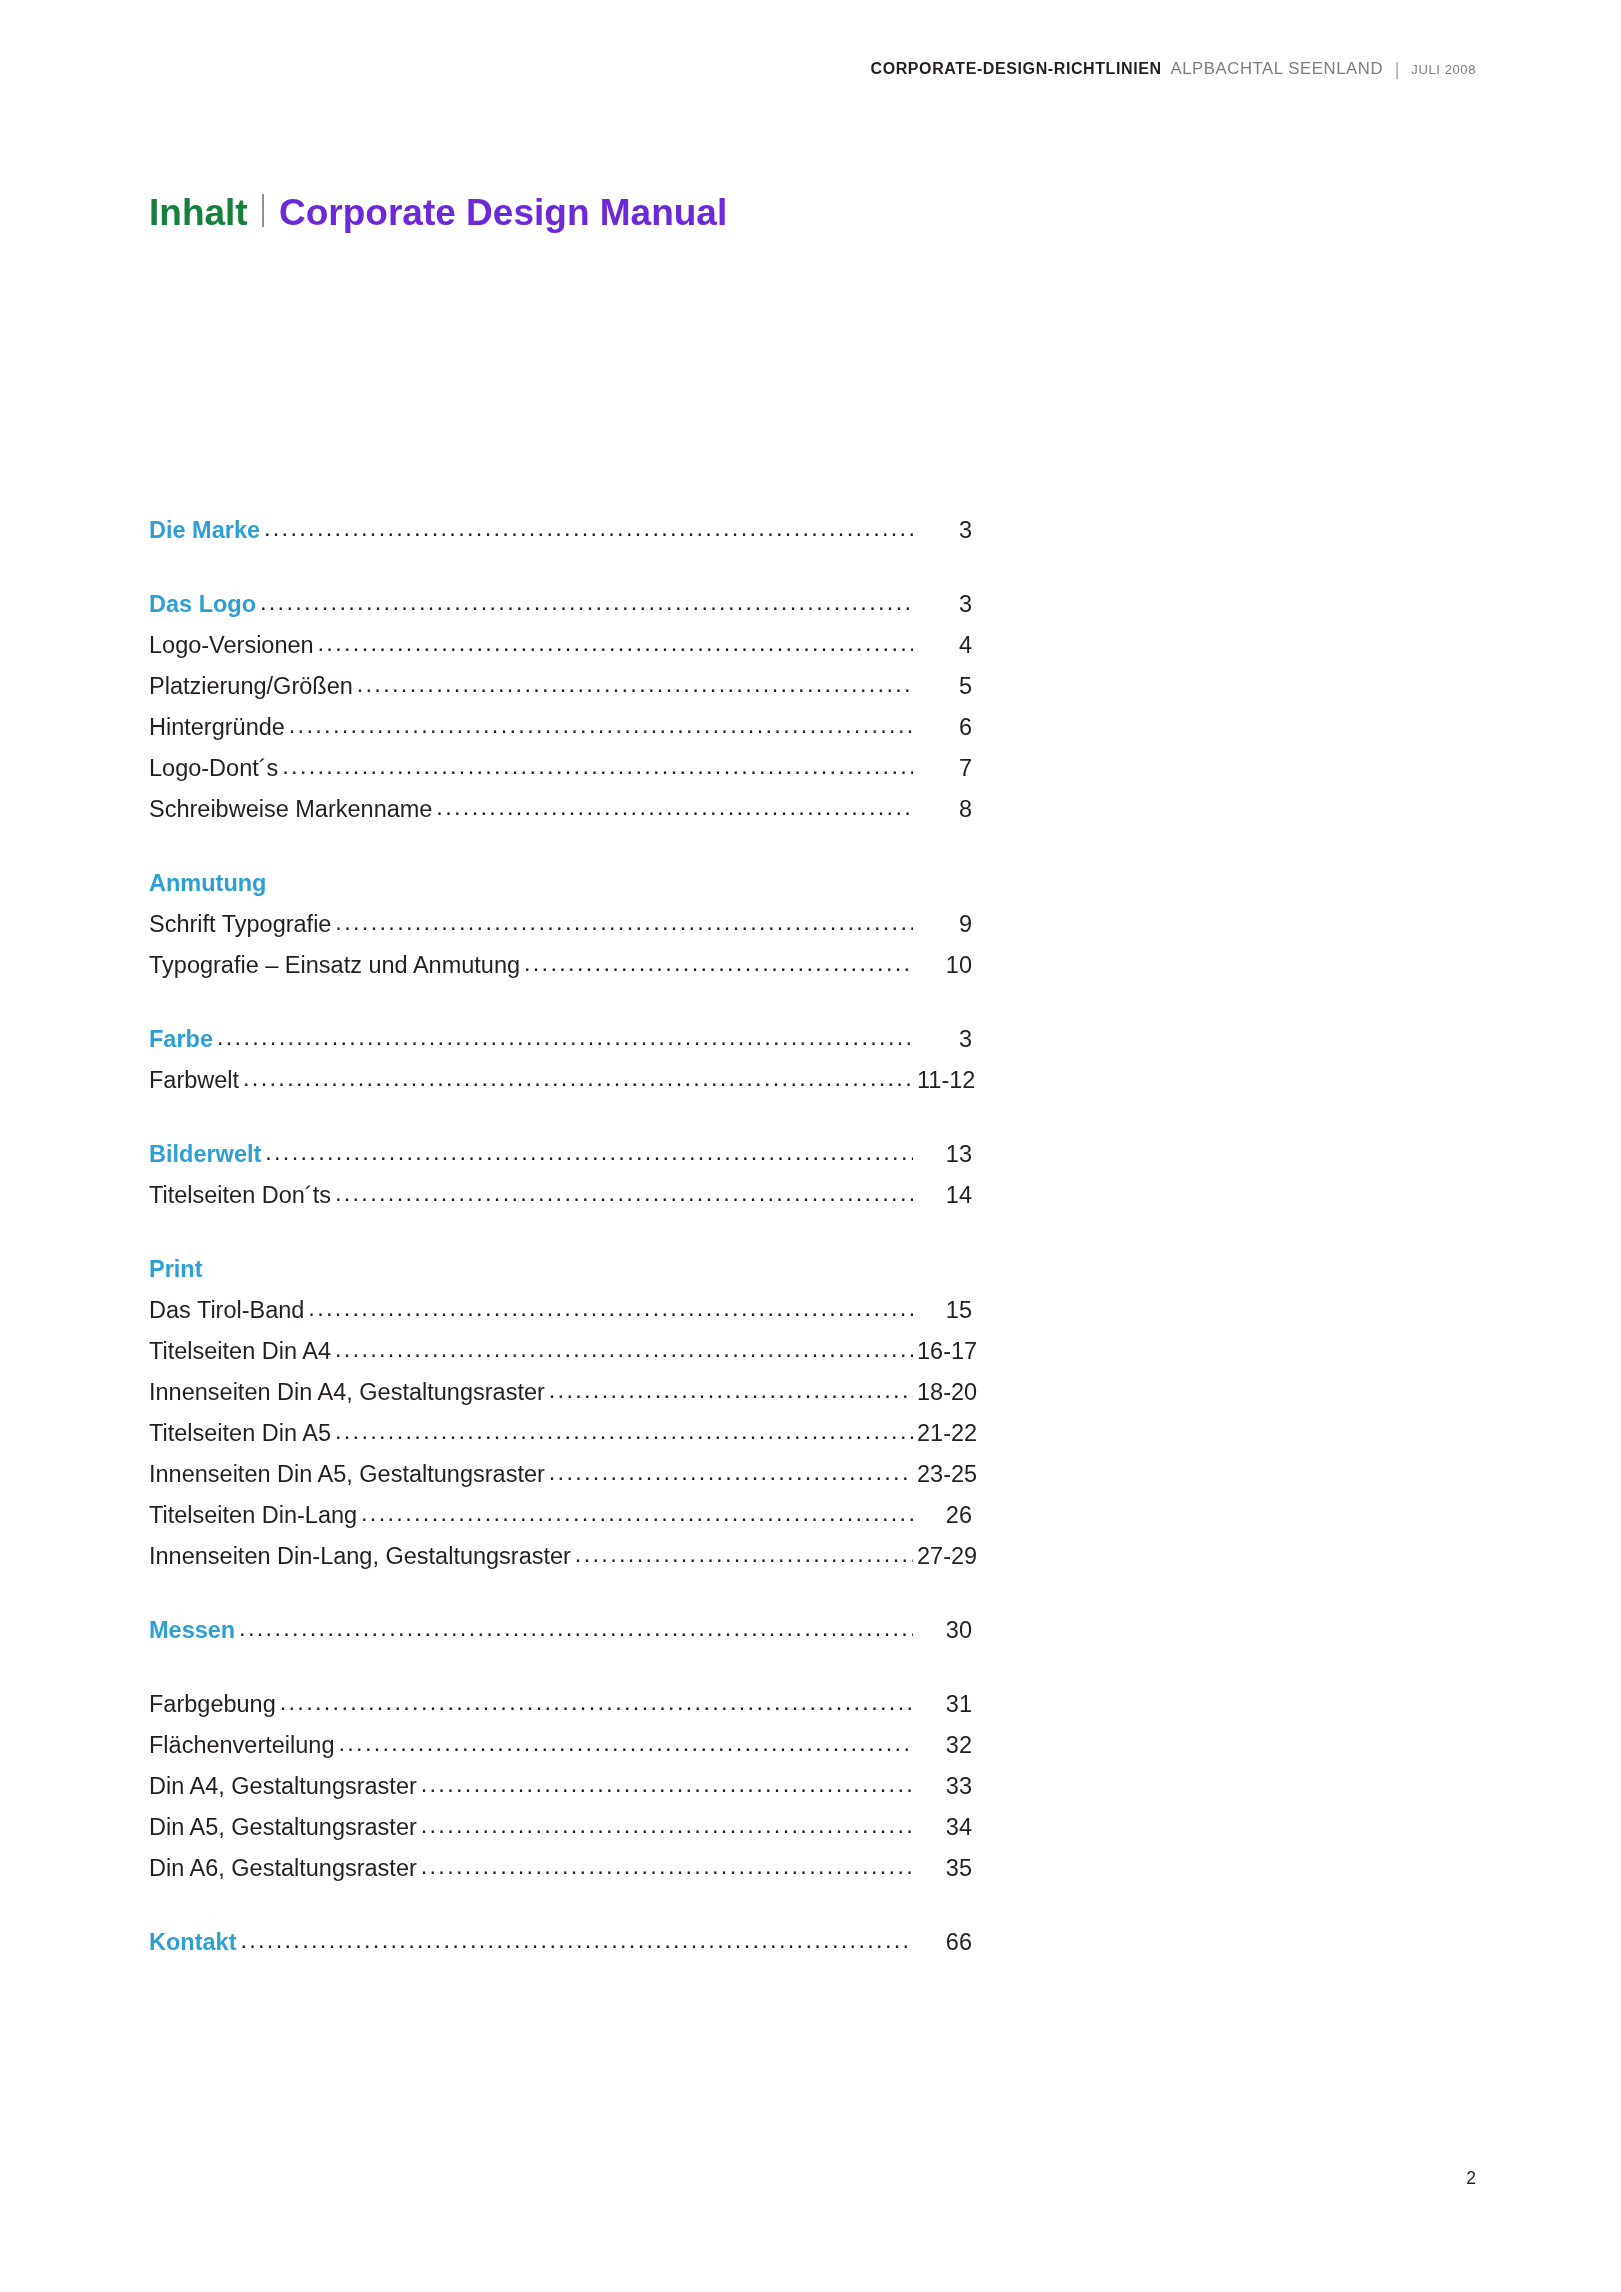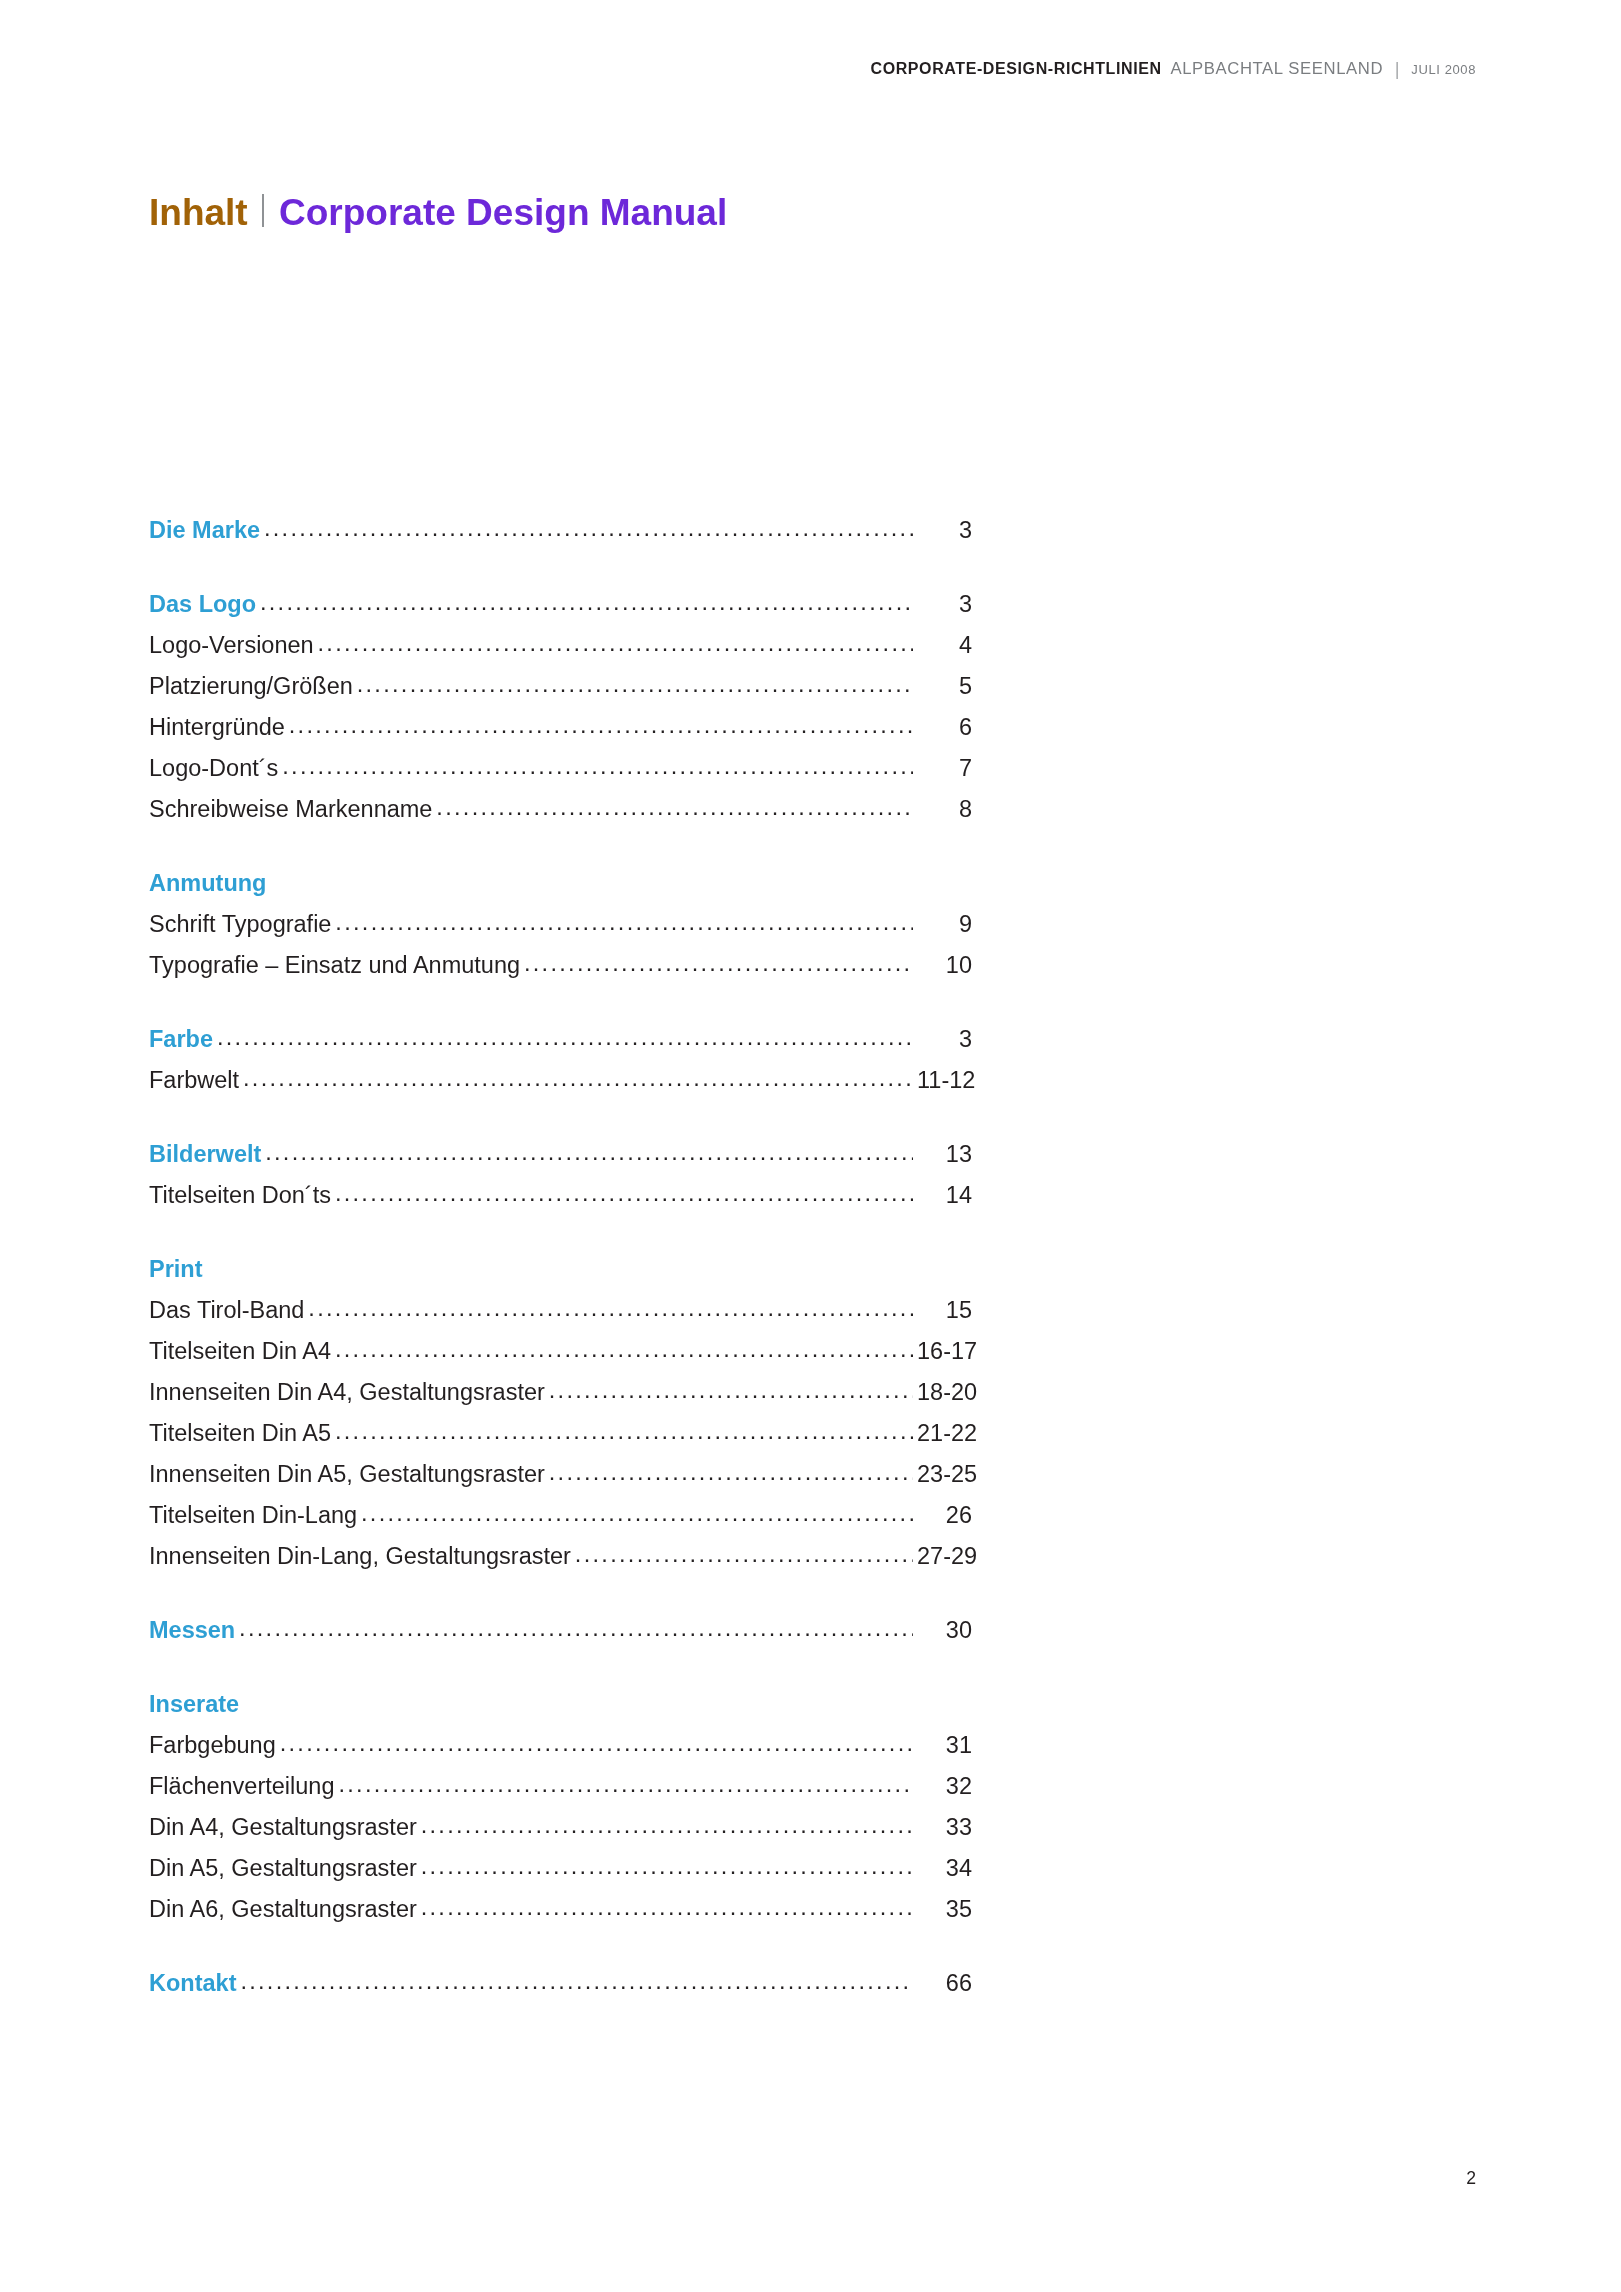--- a/index.html
+++ b/index.html
@@ -65,21 +65,21 @@
     left: 149px;
     top: 192px;
     display: flex;
     align-items: baseline;
     gap: 0;
   }
   .title-main {
     font-size: 37px;
     font-weight: bold;
     letter-spacing: 0px;
-    color: #a16207;
+    color: #15803d;
   }
   .title-bar {
     display: inline-block;
     width: 2px;
     height: 33px;
     background: #8f9295;
     margin: 0 14.7px;
     position: relative;
     top: 2px;
   }
@@ -306,25 +306,20 @@
       <div class="spacer-lg"></div>
       <div class="group">
         <div class="entry head">
           <span class="label">Messen</span>
           <span class="dots">..................................................................................................................................................</span>
           <span class="page-no">30</span>
         </div>
       </div>
       <div class="spacer-lg"></div>
       <div class="group">
-        <div class="entry head no-dots">
-          <span class="label">Inserate</span>
-          <span class="dots">..................................................................................................................................................</span>
-          <span class="page-no"></span>
-        </div>
         <div class="entry sub">
           <span class="label">Farbgebung</span>
           <span class="dots">..................................................................................................................................................</span>
           <span class="page-no">31</span>
         </div>
         <div class="entry sub">
           <span class="label">Flächenverteilung</span>
           <span class="dots">..................................................................................................................................................</span>
           <span class="page-no">32</span>
         </div>

